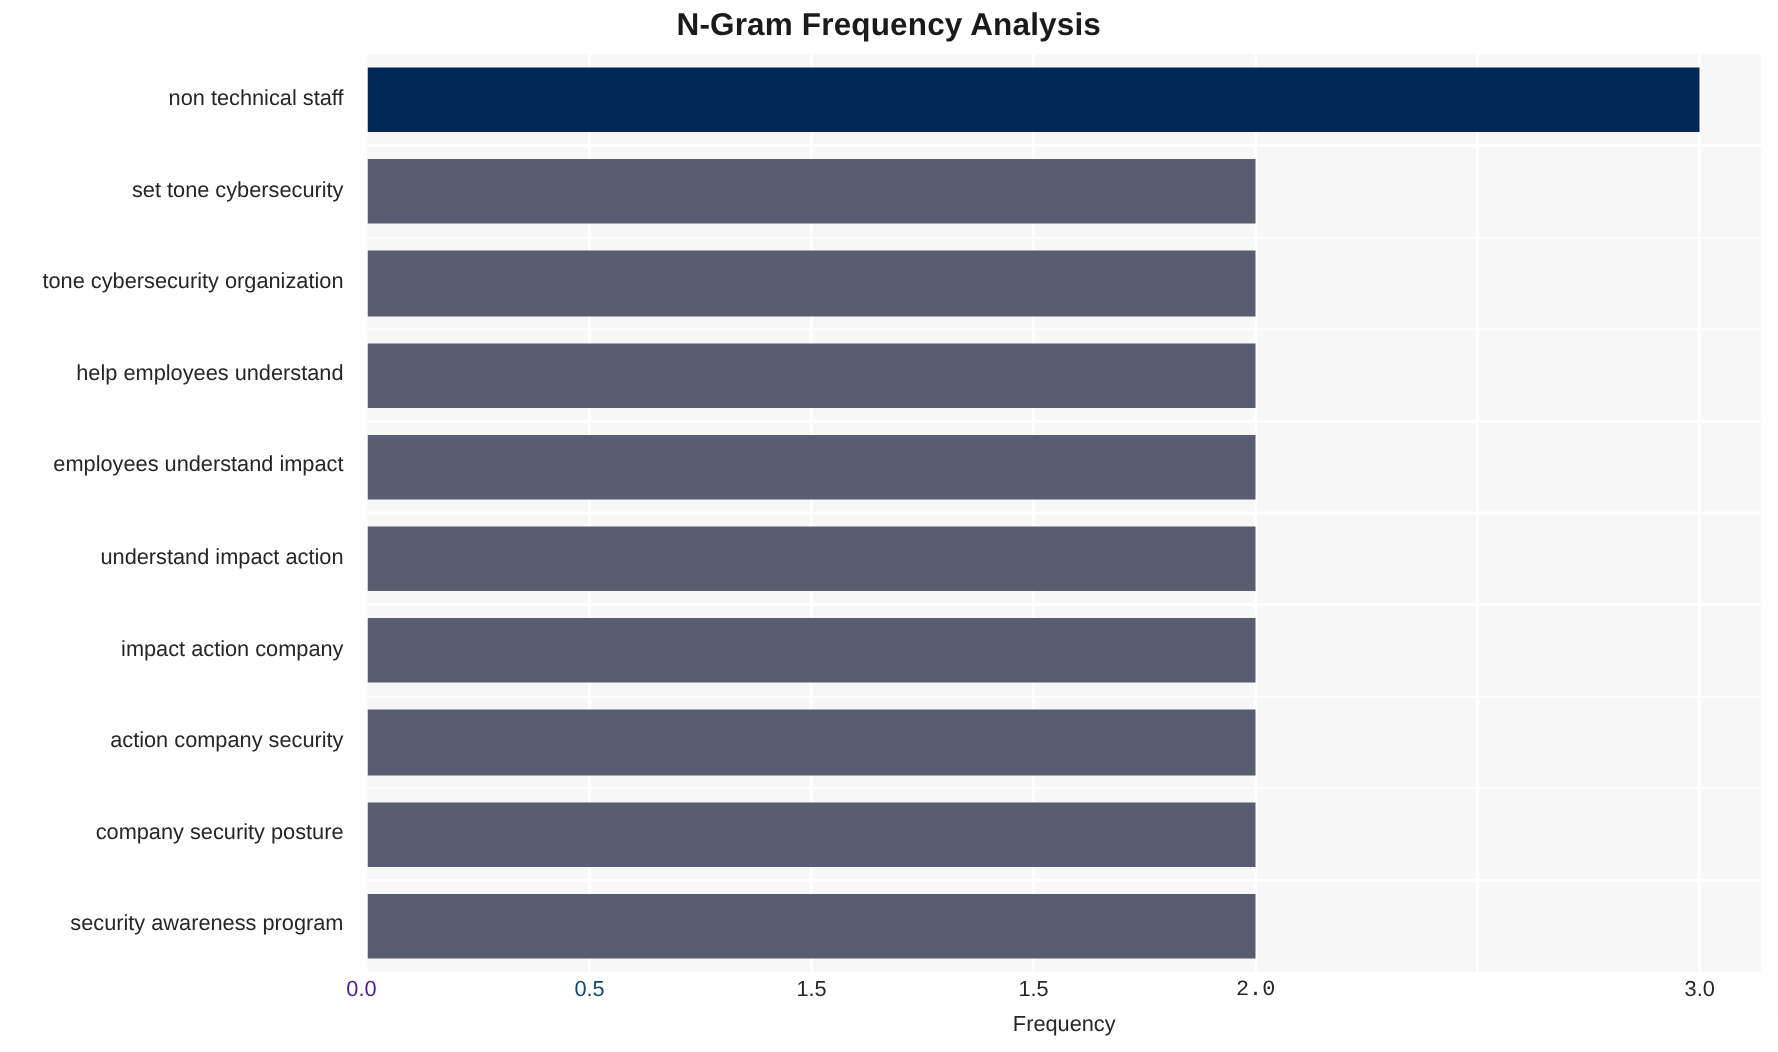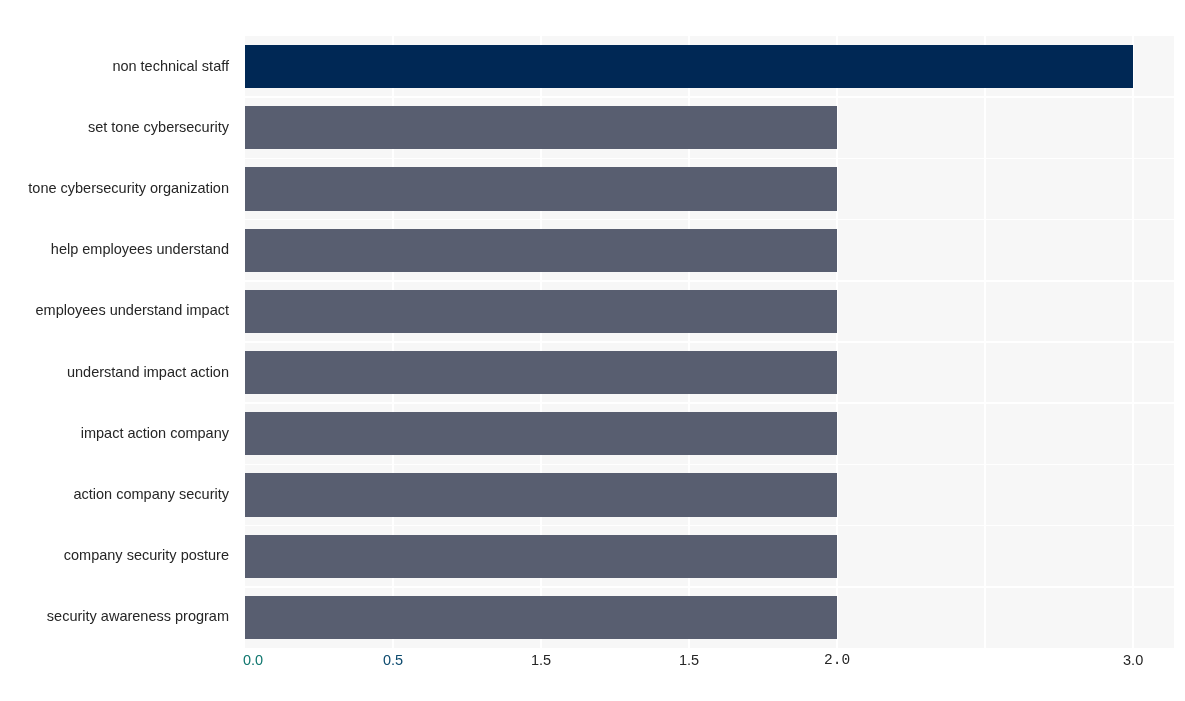--- a/index.html
+++ b/index.html
@@ -115,20 +115,21 @@
     text-align: center;
     font-size: 14.5px;
     color: #262626;
   }
 </style>
 </head>
 <body>
 
 <div id="chart-root">
 
+  <div id="chart-title">N-Gram Frequency Analysis</div>
 
   <div id="plot-area" style="background: rgb(247, 247, 247);">
     <div id="gridlines-v">
         <div class="gridline-v" style="left: 147.224px; background: rgb(255, 255, 255);"></div>
         <div class="gridline-v" style="left: 295.248px; background: rgb(255, 255, 255);"></div>
         <div class="gridline-v" style="left: 443.273px; background: rgb(255, 255, 255);"></div>
         <div class="gridline-v" style="left: 591.297px; background: rgb(255, 255, 255);"></div>
         <div class="gridline-v" style="left: 739.321px; background: rgb(255, 255, 255);"></div>
         <div class="gridline-v" style="left: 887.345px; background: rgb(255, 255, 255);"></div>
       </div>
@@ -163,23 +164,24 @@
       <div class="ytick-label" style="top: 181px; color: rgb(38, 38, 38); padding-right: 8px;">tone cybersecurity organization</div>
       <div class="ytick-label" style="top: 242.2px; color: rgb(38, 38, 38); padding-right: 8px;">help employees understand</div>
       <div class="ytick-label" style="top: 303.4px; color: rgb(38, 38, 38); padding-right: 8px;">employees understand impact</div>
       <div class="ytick-label" style="top: 364.6px; color: rgb(38, 38, 38); padding-right: 8px;">understand impact action</div>
       <div class="ytick-label" style="top: 425.8px; color: rgb(38, 38, 38); padding-right: 8px;">impact action company</div>
       <div class="ytick-label" style="top: 487px; color: rgb(38, 38, 38); padding-right: 8px;">action company security</div>
       <div class="ytick-label" style="top: 548.2px; color: rgb(38, 38, 38); padding-right: 8px;">company security posture</div>
       <div class="ytick-label" style="top: 609.4px; color: rgb(38, 38, 38); padding-right: 8px;">security awareness program</div>
     </div>
   <div id="xtick-layer">
-      <div class="xtick-label" style="left: 253px; color: #0f766e;">0.0</div>
+      <div class="xtick-label" style="left: 241px; color: #4c1d95;">0.0</div>
       <div class="xtick-label" style="left: 393.024px; color: #0c4a6e;">0.5</div>
       <div class="xtick-label" style="left: 541.048px; color: rgb(38, 38, 38);">1.5</div>
       <div class="xtick-label" style="left: 689.073px; color: rgb(38, 38, 38); text-align: center;">1.5</div>
       <div class="xtick-label" style="left: 837.097px; color: rgb(38, 38, 38); font-family: Liberation Mono, monospace;">2.0</div>
       <div class="xtick-label" style="left: 985.121px; color: rgb(38, 38, 38); margin-top: 48px;">2.5</div>
       <div class="xtick-label" style="left: 1133.15px; color: rgb(38, 38, 38);">3.0</div>
     </div>
 
+  <div id="xaxis-title">Frequency</div>
 
 </div>
 
 </body></html>

